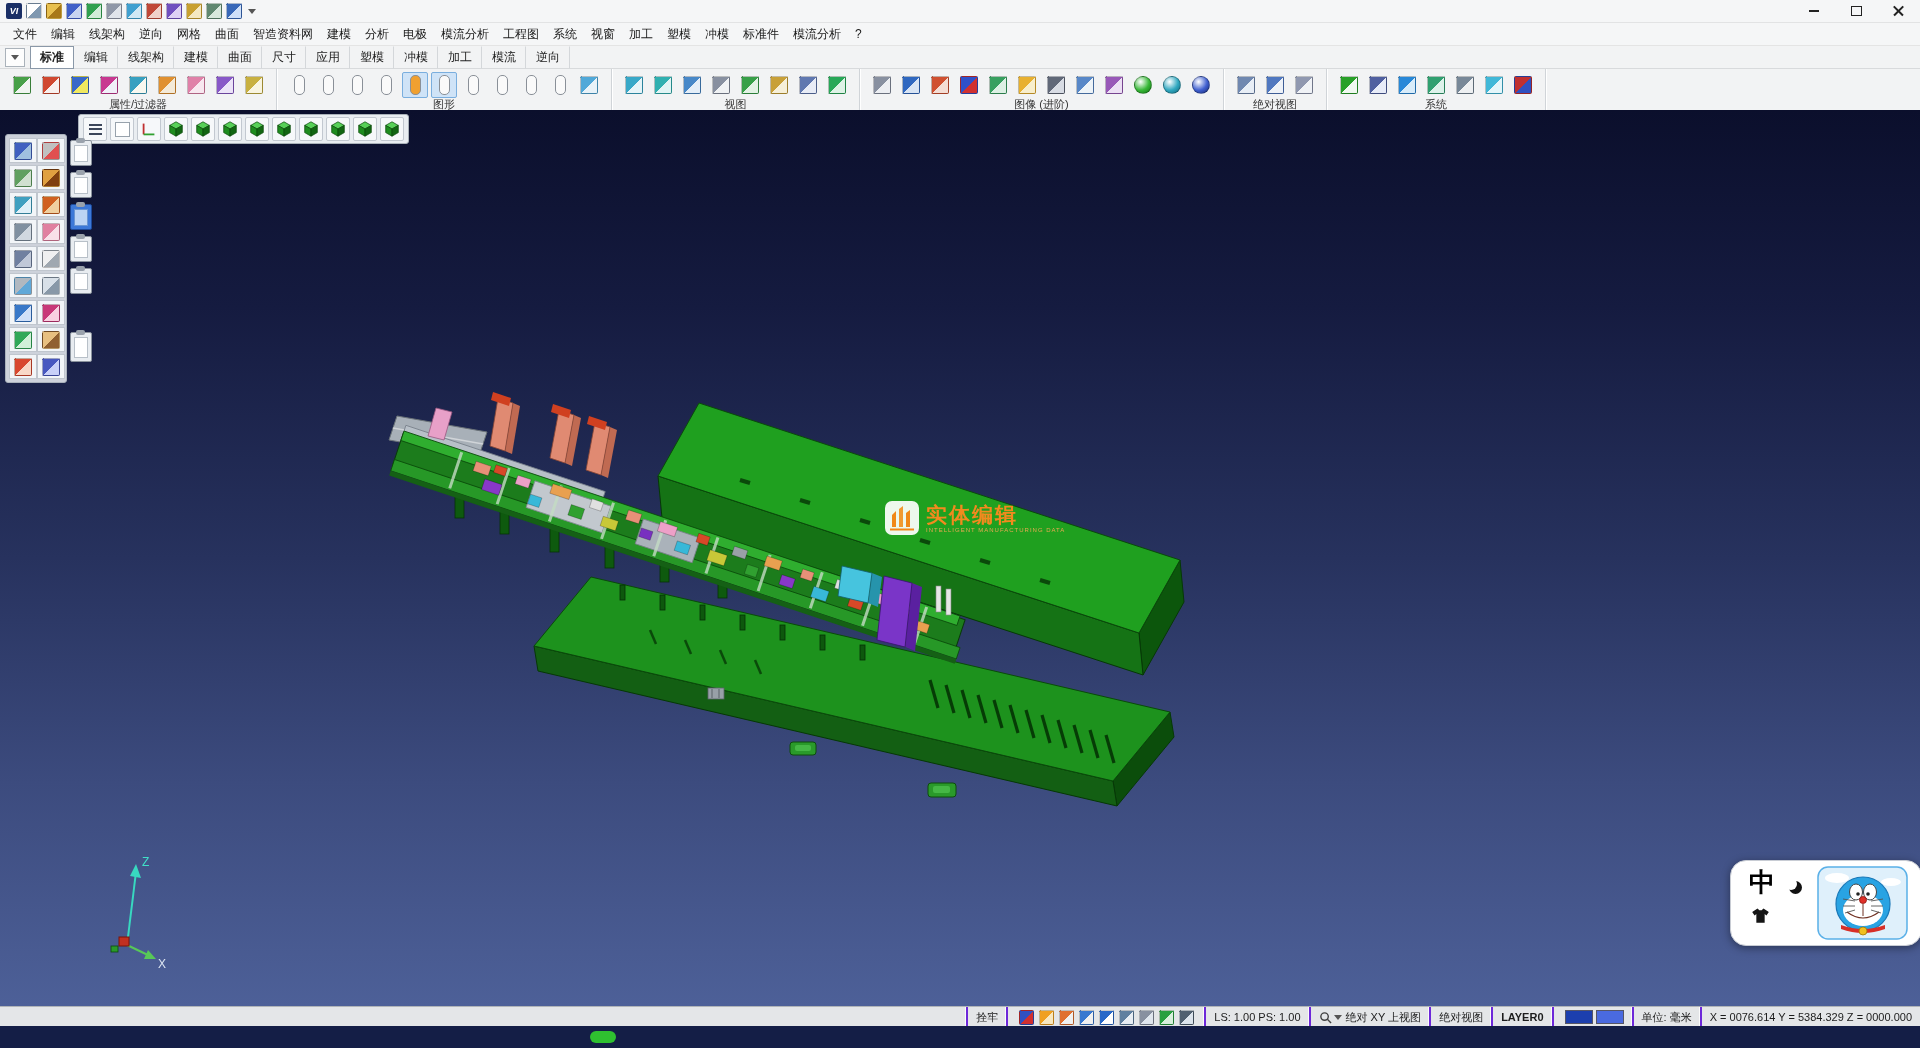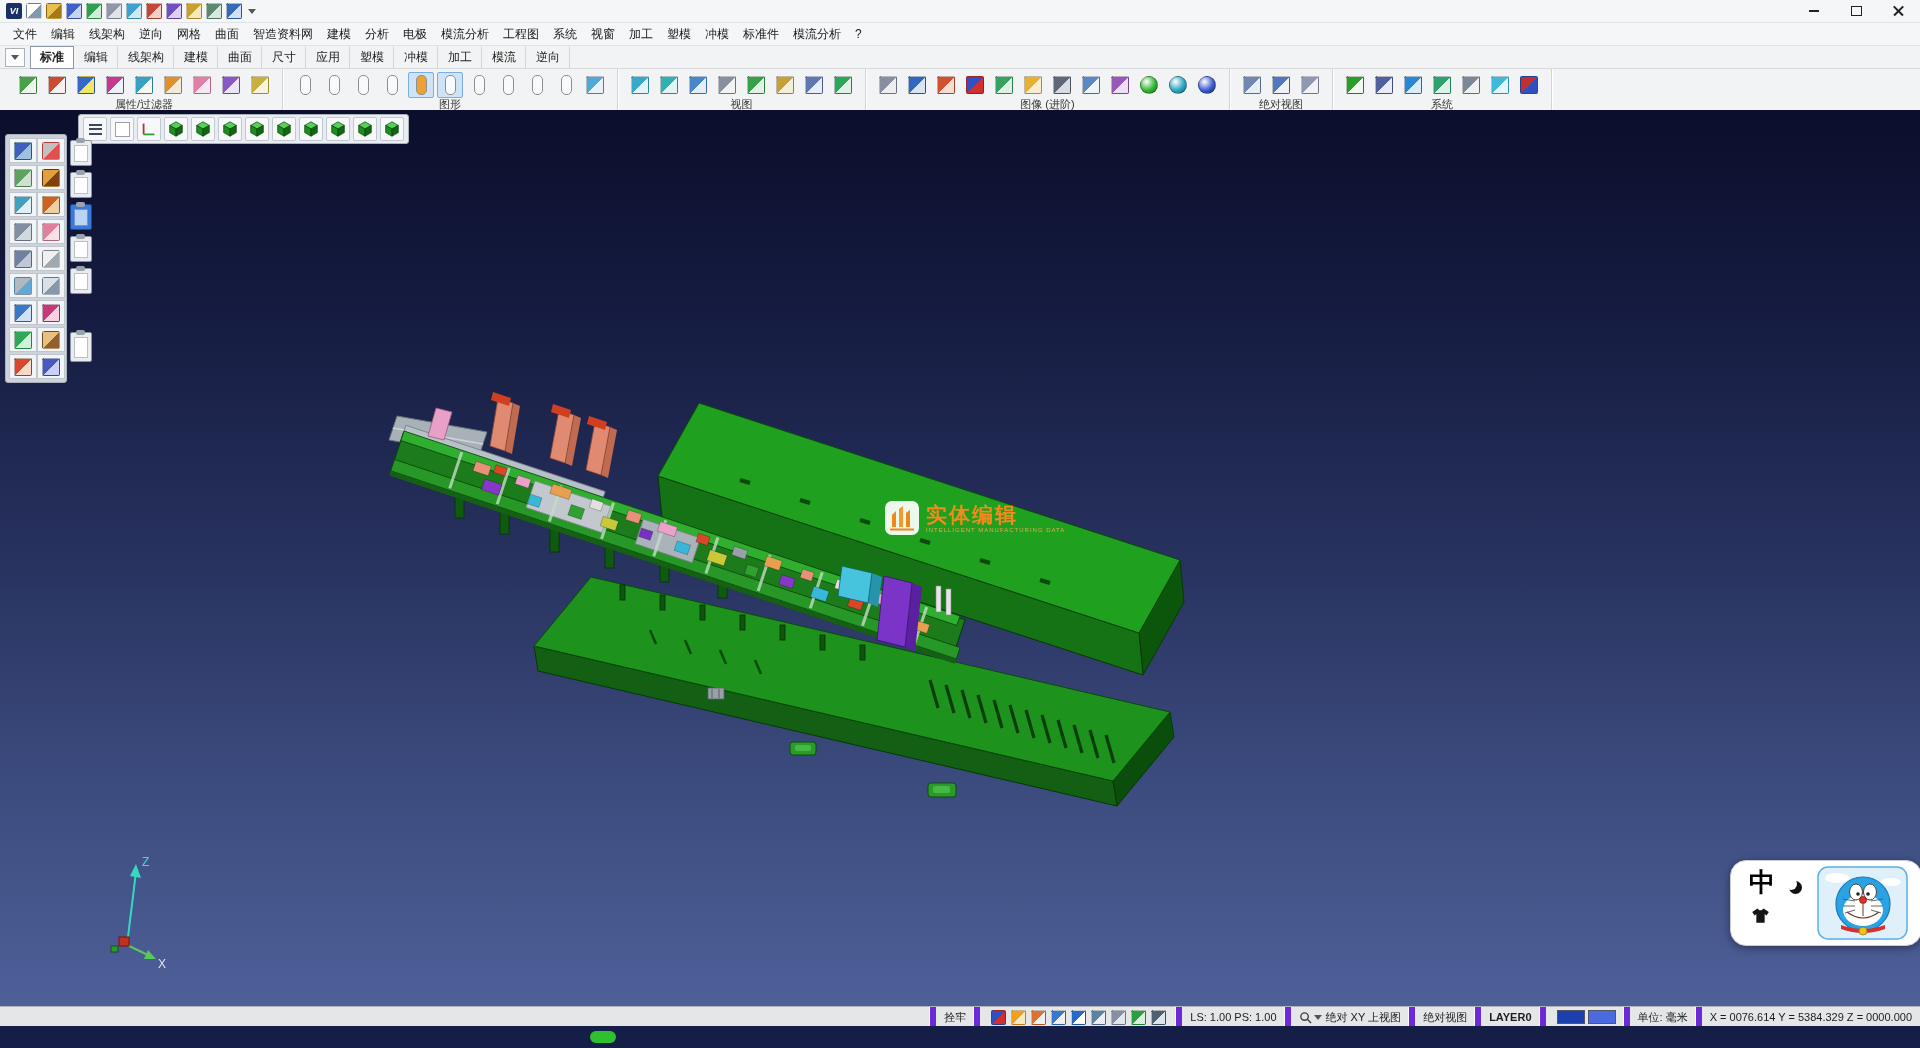--- a/index.html
+++ b/index.html
@@ -22,21 +22,21 @@
   
   .menubar{height:22px;background:#f5f6f7;border-bottom:1px solid #e4e4e4;display:flex;align-items:center;padding-left:6px;font-size:12px;}
   .menu-item{padding:2px 7px;color:#1a1a1a;white-space:nowrap;}
   
   .tabbar{height:22px;background:#f2f3f4;border-bottom:1px solid #d8dadc;display:flex;align-items:center;padding-left:5px;font-size:12px;}
   .tab-dd{width:18px;height:17px;border:1px solid #aab2ba;background:#fdfdfd;display:flex;align-items:center;justify-content:center;margin-right:5px;}
   .tabs{display:flex;align-items:center;height:100%;}
   .tab{padding:2px 9px;color:#222;border:1px solid transparent;border-right:1px solid #d4d7da;white-space:nowrap;}
   .tab.active{background:#fff;border:1px solid #8a98a8;font-weight:bold;}
   
-  .ribbon{height:44px;background:#f2f3f4;border-bottom:1px solid #c6cacd;display:flex;padding-left:6px;}
+  .ribbon{height:44px;background:#f2f3f4;border-bottom:1px solid #c6cacd;display:flex;}
   .rgroups{display:flex;}
   .rgroup{display:flex;flex-direction:column;justify-content:space-between;padding:2px 9px 1px 9px;border-right:1px solid #d0d4d8;box-shadow:1px 0 0 #fff;}
   .ricons{display:flex;align-items:center;gap:3px;height:27px;}
   .ricon{width:24px;height:24px;display:flex;align-items:center;justify-content:center;border:1px solid transparent;border-radius:2px;}
   .ricon.pressed{background:#cfe3f7;border-color:#7aaede;}
   .gicon{width:16px;height:16px;border-radius:2px;border:1px solid rgba(0,0,0,.22);display:inline-block;}
   .capsule{width:9px;height:18px;border-radius:5px;background:#fafafa;border:1px solid #8a9098;display:inline-block;}
   .sphere{width:16px;height:16px;border-radius:50%;border:1px solid rgba(0,0,0,.28);display:inline-block;}
   .rlabel{font-size:11px;color:#333;text-align:center;height:14px;line-height:13px;white-space:nowrap;}
   
@@ -71,21 +71,21 @@
   .badge-left{position:relative;width:82px;height:100%;}
   .badge-char{position:absolute;left:14px;top:2px;font-size:26px;font-weight:bold;color:#000;}
   .moon-icon{position:absolute;left:54px;top:18px;width:13px;height:13px;border-radius:50%;background:#111;overflow:visible;}
   .moon-icon::after{content:"";position:absolute;left:-4px;top:-3px;width:12px;height:12px;border-radius:50%;background:#fff;}
   .shirt{position:absolute;left:16px;top:44px;width:19px;height:17px;}
   .dora{width:92px;height:74px;flex:0 0 auto;}
   
   .statusbar{position:absolute;left:0;top:1006px;width:1920px;height:20px;background:#e4e6e8;border-top:1px solid #b0b4b8;
     display:flex;align-items:center;font-size:11px;color:#1c1c1c;}
   .sb{display:flex;align-items:center;padding:0 8px;height:100%;white-space:nowrap;}
-  .sb+.sb{border-left:6px solid #6d28d9;box-shadow:-1px 0 0 #fbfbfb;}
+  .sb+.sb{border-left:2px solid #6d28d9;box-shadow:-1px 0 0 #fbfbfb;}
   .sb-fill{flex:1;}
   .stool{width:18px;height:16px;display:flex;align-items:center;justify-content:center;margin:0 1px;}
   .stool .gicon{width:13px;height:13px;}
   .swatch{width:26px;height:12px;border:1px solid #556;display:inline-block;margin-left:3px;}
   .sb-bold{font-weight:bold;}
   .mag{display:flex;align-items:center;gap:2px;margin-right:4px;}
   
   .taskbar{position:absolute;left:0;top:1026px;width:1920px;height:22px;background:#141e46;}
   .task-pill{position:absolute;left:590px;top:5px;width:26px;height:12px;border-radius:6px;background:#2fc030;}
 </style>

